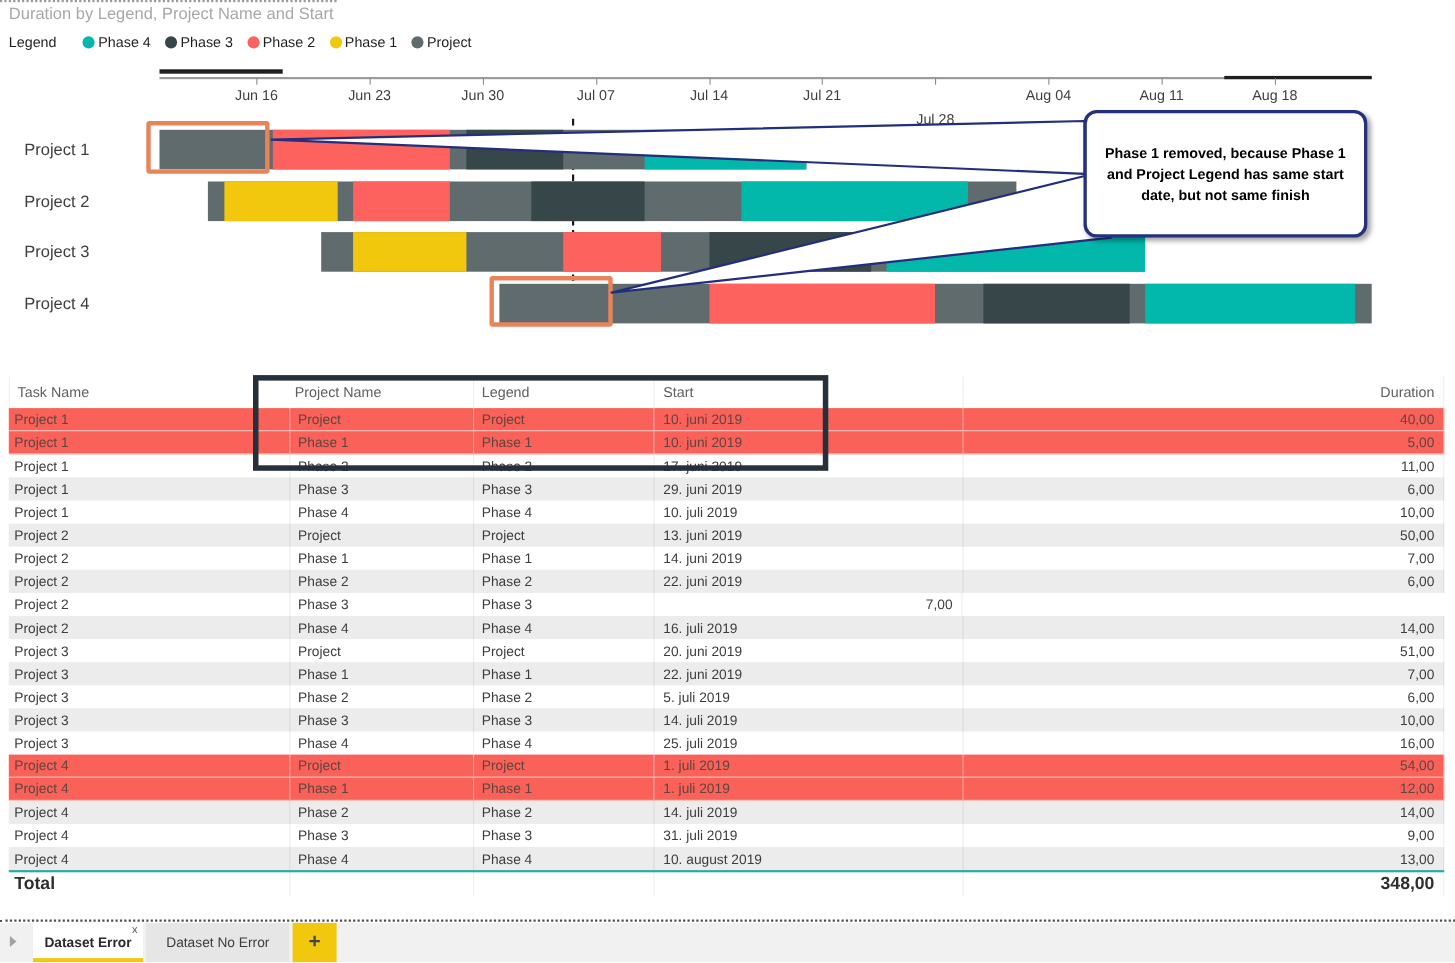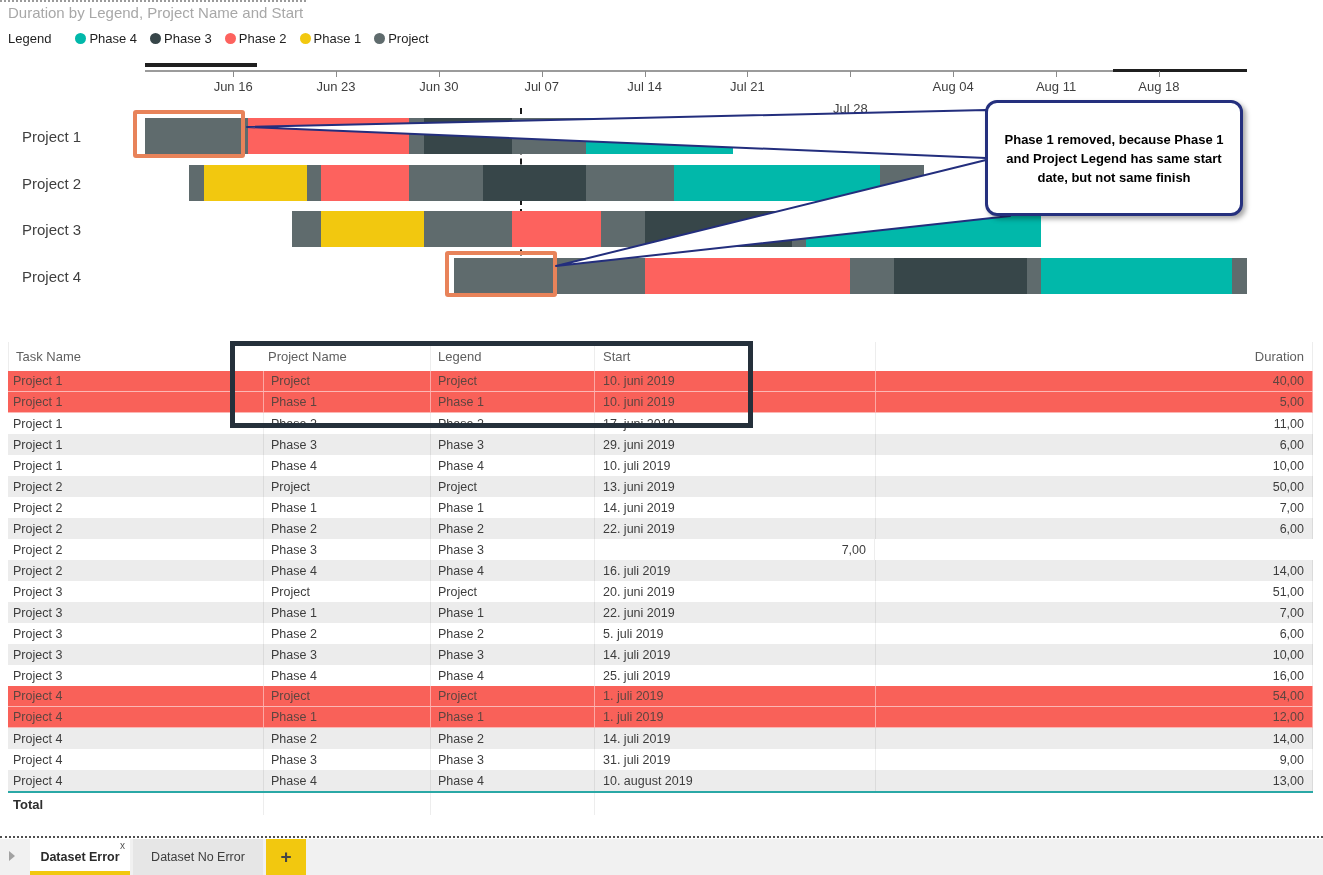--- a/index.html
+++ b/index.html
@@ -36,21 +36,21 @@
   .t-row{display:grid;grid-template-columns:255px 167px 164px 281px 438px;align-items:center;}
   .t-head{height:29px;font-size:13px;color:#5f5f5f;}
   .t-body{height:21px;font-size:12.5px;color:#3d3d3d;}
   .t-body.zebra{background:#ececec;}
   .t-body.hl{background:#f96159;color:#5e4540;border-bottom:1px solid rgba(255,255,255,0.55);box-sizing:border-box;}
   .cell{padding-left:7px;align-self:stretch;display:flex;align-items:center;border-left:1px solid rgba(0,0,0,0.07);overflow:hidden;white-space:nowrap;}
   .cell.c0{padding-left:5px;border-left:none;}
   .cell.c3{padding-left:8px;}
   .cell.c4{justify-content:flex-end;padding-right:8px;border-right:1px solid rgba(0,0,0,0.07);}
   .t-body.hl .cell{border-color:rgba(255,255,255,0.45);}
-  .t-total{height:22px;border-top:2px solid #2aa8a6;font-size:13px;font-weight:bold;color:#2e2e2e;}
+  .t-total{height:22px;border-top:2px solid #2aa8a6;font-size:16px;font-weight:bold;color:#2e2e2e;}
 
   .black-rect{position:absolute;left:230px;top:341px;width:523px;height:87px;
               border:5px solid #25303b;box-sizing:border-box;z-index:9;}
 
   .dash-bottom{position:absolute;left:0;top:836px;width:1323px;height:0;border-top:2px dotted #4f4f4f;}
   .tabbar{position:absolute;left:0;top:839px;width:1323px;height:36px;background:#f1f1f1;}
   .nav-arrow{position:absolute;left:9px;top:12px;width:0;height:0;
              border-left:6px solid #a2a2a2;border-top:5px solid transparent;border-bottom:5px solid transparent;}
   .tab{position:absolute;top:0;height:36px;display:flex;align-items:center;justify-content:center;cursor:pointer;}
   .tab.active{left:30px;width:100px;background:#fff;font-weight:bold;color:#2b2b2b;font-size:12.5px;}
@@ -305,20 +305,21 @@
           <div class="cell c2">Phase 4</div>
           <div class="cell c3">10. august 2019</div>
           <div class="cell c4">13,00</div>
         </div>
       </div>
     <div class="t-row t-total" id="ttotal">
         <div class="cell c0">Total</div>
         <div class="cell c1"></div>
         <div class="cell c2"></div>
         <div class="cell c3"></div>
+        <div class="cell c4">348,00</div>
       </div>
   </div>
 
   <div class="black-rect"></div>
 
   <div class="dash-bottom"></div>
 
   <div class="tabbar">
     <div class="nav-arrow"></div>
     <div class="tab active">

